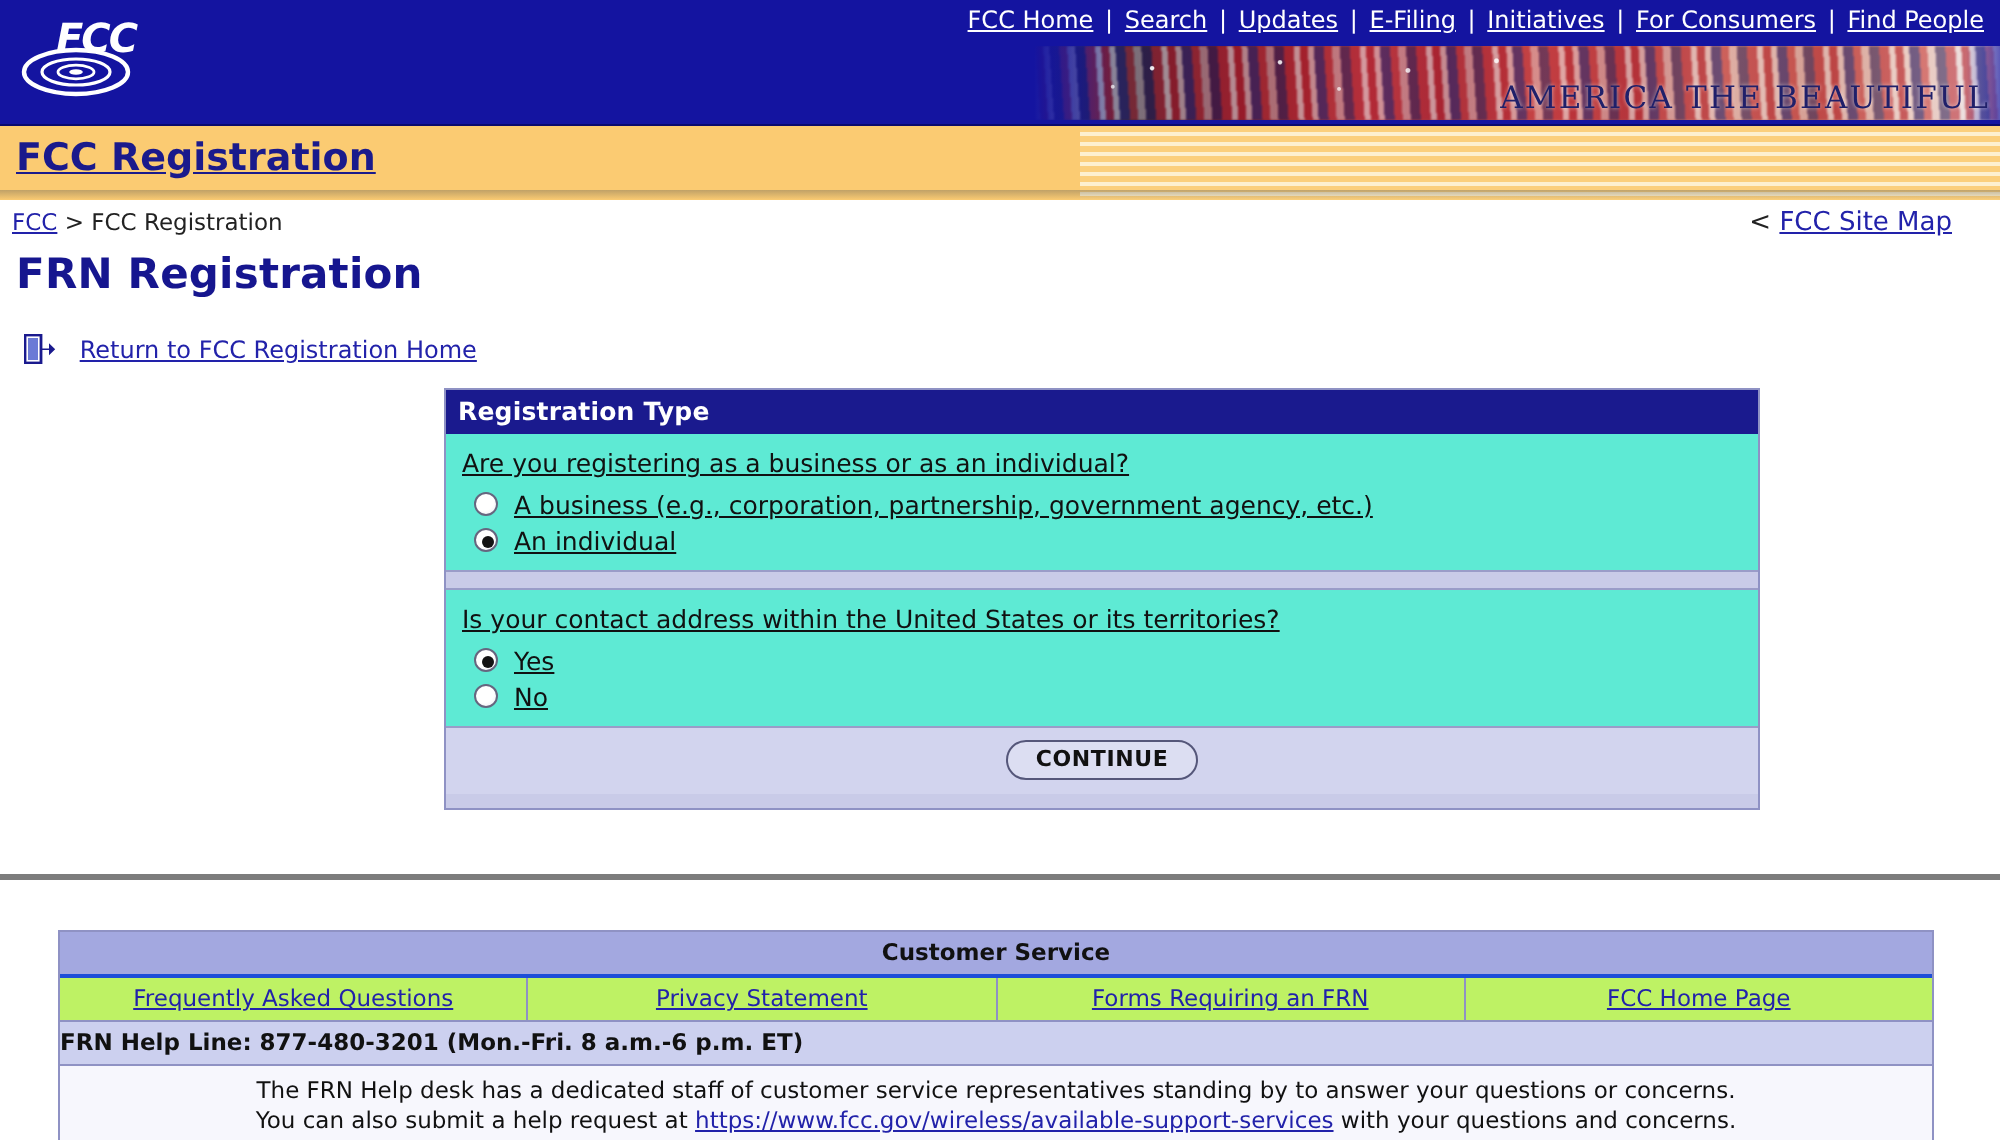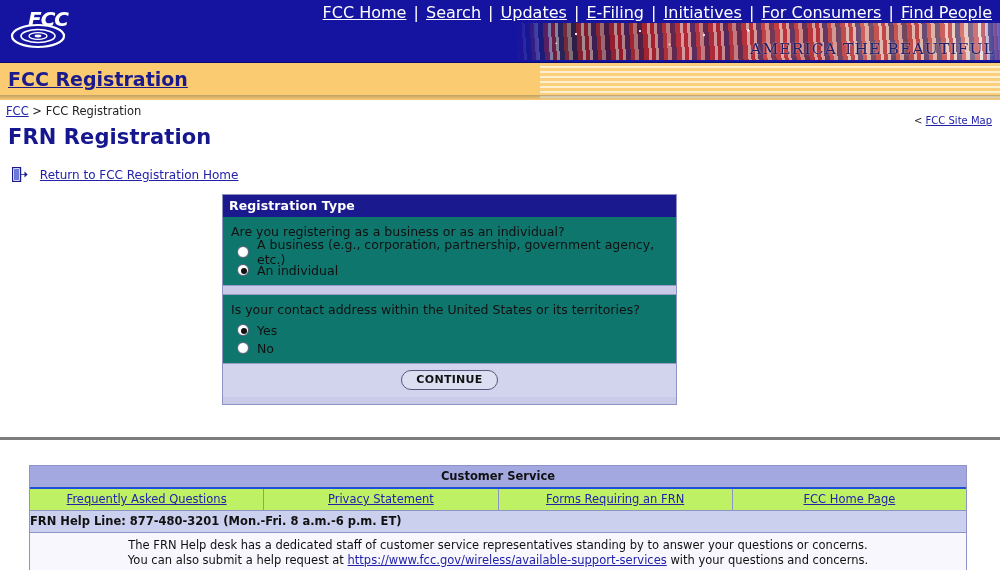--- a/index.html
+++ b/index.html
@@ -38,21 +38,21 @@
   }
   .fcc-words {
     position: absolute; left: 57px; top: 2px;
     font-size: 11.5px; line-height: 12.6px;
     color: #ffffff; font-weight: normal;
     white-space: nowrap;
   }
 
   .topnav {
     position: absolute; right: 8px; top: 3px;
-    font-size: 16px; color: #ffffff;
+    font-size: 12px; color: #ffffff;
     white-space: nowrap;
   }
   .topnav a {
     color: #ffffff; text-decoration: underline;
   }
   .topnav .sep { color: #ffffff; padding: 0 2px; }
 
   
   .flagbanner {
     position: absolute; left: 517px; top: 23px;
@@ -135,24 +135,23 @@
 
   
   .crumbrow {
     position: relative;
     width: 1000px; height: 22px;
     padding: 4px 0 0 6px;
     font-size: 11.5px; color: #222222;
   }
   .crumbrow a { color: #2222aa; }
   .sitemap {
-    position: absolute; right: 8px; top: 4px;
-    font-size: 10px; color: #222222;
-    white-space: nowrap;
-    margin-top: 11px;
+    position: absolute; right: 24px; top: 4px;
+    font-size: 13px; color: #222222;
+    white-space: nowrap;
   }
   .sitemap a { color: #2222aa; }
 
   .pagetitle {
     margin: 0; padding: 3px 0 0 8px;
     font-size: 21px; font-weight: bold;
     color: #16168f; letter-spacing: 0.1px;
   }
 
   
@@ -167,37 +166,38 @@
     display: inline-block; vertical-align: -3px;
     width: 16px; height: 15px; margin-right: 8px;
   }
   .returnrow a {
     color: #2222aa; text-decoration: underline;
   }
 
   
   .panel {
     position: absolute; left: 222px; top: 194px;
-    width: 455px;
+    width: 658px;
     border: 1px solid #8f92c4;
     background: #f6f6fd;
     font-size: 12.5px;
     color: #111111;
   }
   .panel-head {
     background: #1a1a8e;
     color: #ffffff;
     font-weight: bold;
     font-size: 12.5px;
     padding: 3px 0 4px 6px;
     letter-spacing: 0.1px;
   }
   .panel-sec {
-    background: #0f766e;
+    background: #5eead4;
     padding: 7px 0 6px 6px;
+    text-decoration: underline;
   }
   .q-text { padding: 0 0 4px 2px; color: #111111; }
   .opt {
     display: flex; align-items: center;
     height: 18px; padding-left: 8px;
   }
   .opt-label { margin-left: 8px; }
   .radio {
     width: 12px; height: 12px; border-radius: 50%;
     border: 1px solid #66667f;

